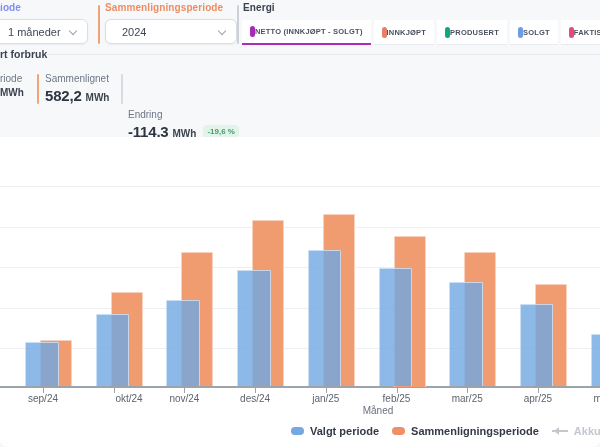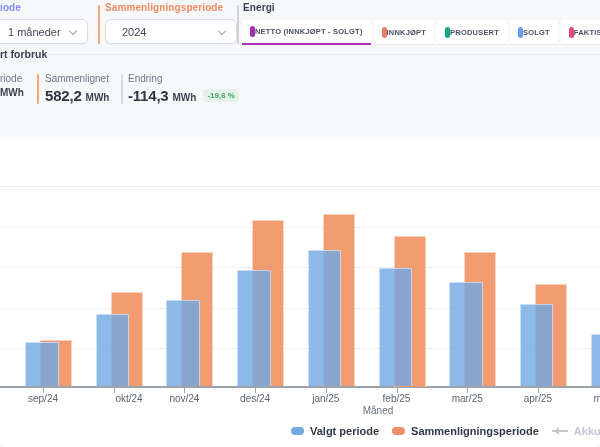--- a/index.html
+++ b/index.html
@@ -37,21 +37,21 @@
   #section-title { position:absolute; left:0; top:48px; font-size:10.5px; font-weight:700; color:#3b4252; }
   #title-rule { position:absolute; left:47px; right:0; top:54px; height:1px; background:#e7e9ee; }
 
   .stat-label { font-size:10px; color:#6e7685; }
   .stat-value-row { margin-top:3px; display:flex; align-items:baseline; gap:4px; }
   .stat-num { font-size:15px; font-weight:700; color:#2d3543; letter-spacing:-.2px; }
   .stat-unit { font-size:10px; font-weight:700; color:#3c4350; }
   .stat-col { position:absolute; top:73px; }
   #stat-col-1 { left:0; }
   #stat-col-2 { left:45px; }
-  #stat-col-3 { left:128px; }
+  #stat-col-3 { left:128px;margin-top:36px; }
   .vdiv { position:absolute; top:74px; width:2px; height:30px; border-radius:1px; }
   #vdiv-orange { left:37px; background:#f0a478; }
   #vdiv-gray { left:121px; background:#d6dae1; }
   #change-badge { font-size:8px; font-weight:700; color:#3fa06c; background:#e3f3e9;
     border-radius:4px; padding:2px 4px; margin-left:3px; align-self:center; }
 
   
   #chart-card { position:absolute; left:0; top:137px; width:600px; height:310px; background:#fff; overflow:hidden; }
   .gridline { position:absolute; left:0; width:600px; height:1px; background:#edeff3; }
   #x-axis { position:absolute; left:0; top:249px; width:600px; height:2px; background:#9ca3ab; }

